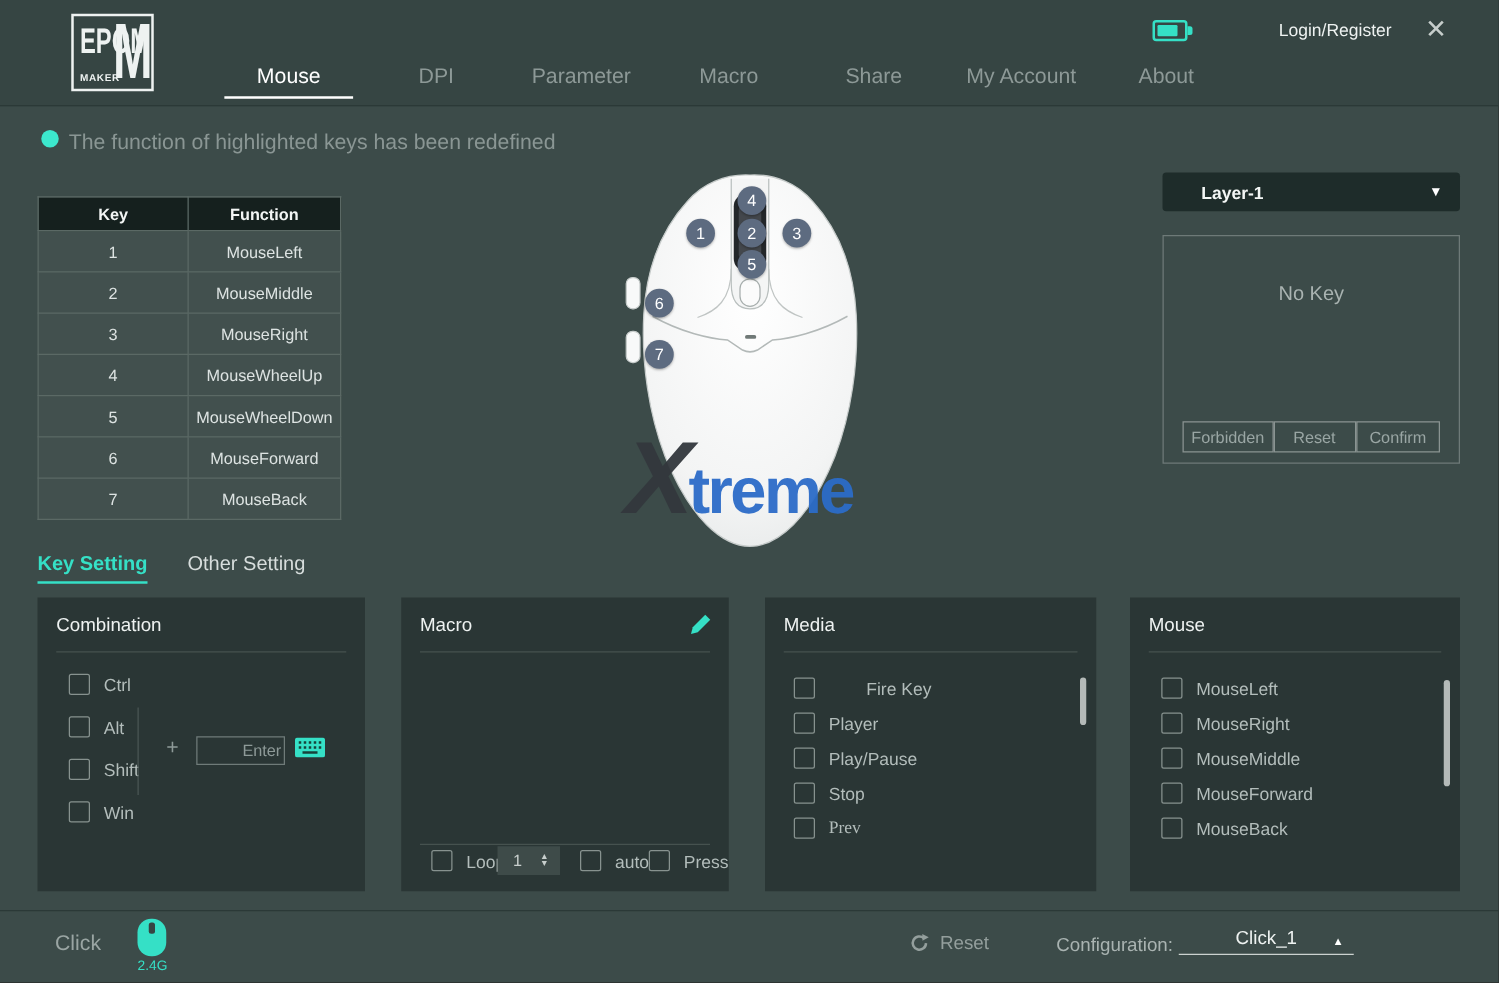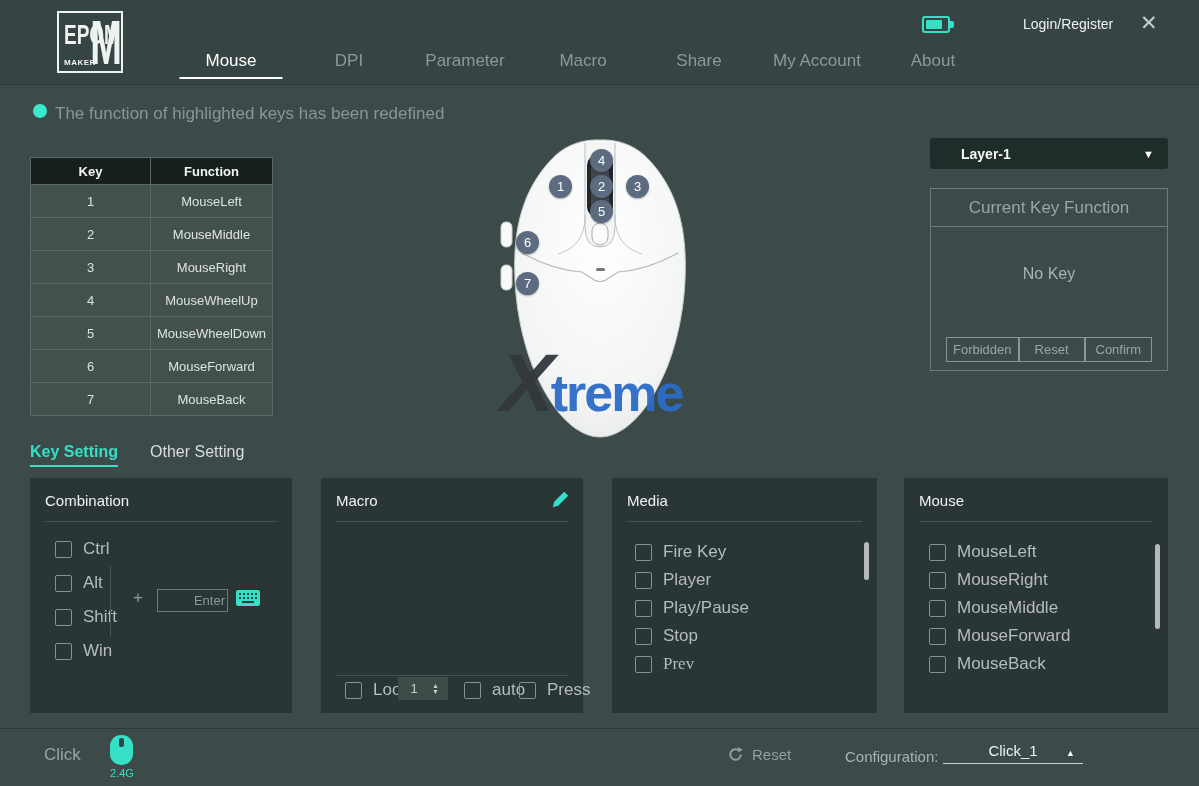--- a/index.html
+++ b/index.html
@@ -60,21 +60,21 @@
   .tab-key{position:absolute;left:30px;top:443px;font-size:16px;font-weight:bold;color:#35e0c6;
            padding-bottom:4px;border-bottom:2px solid #35e0c6;cursor:pointer;}
   .tab-other{position:absolute;left:150px;top:443px;font-size:16px;color:#d7dddc;cursor:pointer;}
 
   
   .panel{position:absolute;top:478px;height:235px;background:#2a3635;}
   .p-title{position:absolute;left:15px;top:14px;font-size:15px;color:#eef2f1;}
   .p-div{position:absolute;left:15px;right:15px;top:43px;border-top:1px solid #46524f;}
   .opt-row{position:absolute;display:flex;align-items:center;cursor:pointer;}
   .cb{width:15px;height:15px;border:1px solid #87928f;border-radius:2px;background:transparent;flex:0 0 auto;}
-  .cb-label{margin-left:11px;font-size:17px;color:#b3bdbb;white-space:nowrap;}
+  .cb-label{margin-left:11px;font-size:14px;color:#b3bdbb;white-space:nowrap;}
   .vdiv{position:absolute;left:80px;top:88px;height:70px;border-left:1px solid #4a5654;}
   .plus{position:absolute;left:103px;top:110px;font-size:17px;color:#8e9a98;}
   .enter-input{position:absolute;left:127px;top:111px;width:65px;height:19px;background:transparent;
                border:1px solid #6f7b79;color:#cfd5d4;text-align:right;font-size:13px;font-family:"Liberation Sans",sans-serif;}
   .enter-input::placeholder{color:#8e9a98;}
   .kbd-icon{position:absolute;left:206px;top:112px;}
   .pencil{position:absolute;right:14px;top:13px;cursor:pointer;}
   .m-div2{position:absolute;left:15px;right:15px;top:197px;border-top:1px solid #46524f;}
   .spinner{position:absolute;left:77px;top:199px;width:50px;height:23px;background:#3e4b49;display:flex;align-items:center;}
   .spin-val{width:32px;text-align:center;font-size:13px;color:#c8cfcd;}
@@ -208,21 +208,20 @@
       <span class="wm-x">X</span><span class="wm-treme">treme</span>
     </div>
   </div>
 
   <div class="layer">
     <span class="layer-val">Layer-1</span>
     <span class="layer-caret">▼</span>
   </div>
 
   <div class="ckf">
-    <div class="ckf-title">Current Key Function</div>
     <div class="ckf-empty">
       <div>No Key</div>
     </div>
     <div class="ckf-btns">
       <button class="ckf-btn">Forbidden</button>
       <button class="ckf-btn mid">Reset</button>
       <button class="ckf-btn last">Confirm</button>
     </div>
   </div>
 
@@ -293,21 +292,21 @@
     </div>
     <div class="opt-row" style="left:198px;top:202px;">
       <div class="cb"></div>
       <span class="cb-label">Press</span>
     </div>
   </div>
 
   <div class="panel" style="left:612px;width:265px;">
     <div class="p-title">Media</div>
     <div class="p-div"></div>
-    <div class="opt-row" style="left:23px;top:64px;">
+    <div class="opt-row" style="left:23px;top:64px;gap:30px;">
       <div class="cb"></div>
       <span class="cb-label">Fire Key</span>
     </div>
     <div class="opt-row" style="left:23px;top:92px;">
       <div class="cb"></div>
       <span class="cb-label">Player</span>
     </div>
     <div class="opt-row" style="left:23px;top:120px;">
       <div class="cb"></div>
       <span class="cb-label">Play/Pause</span>

